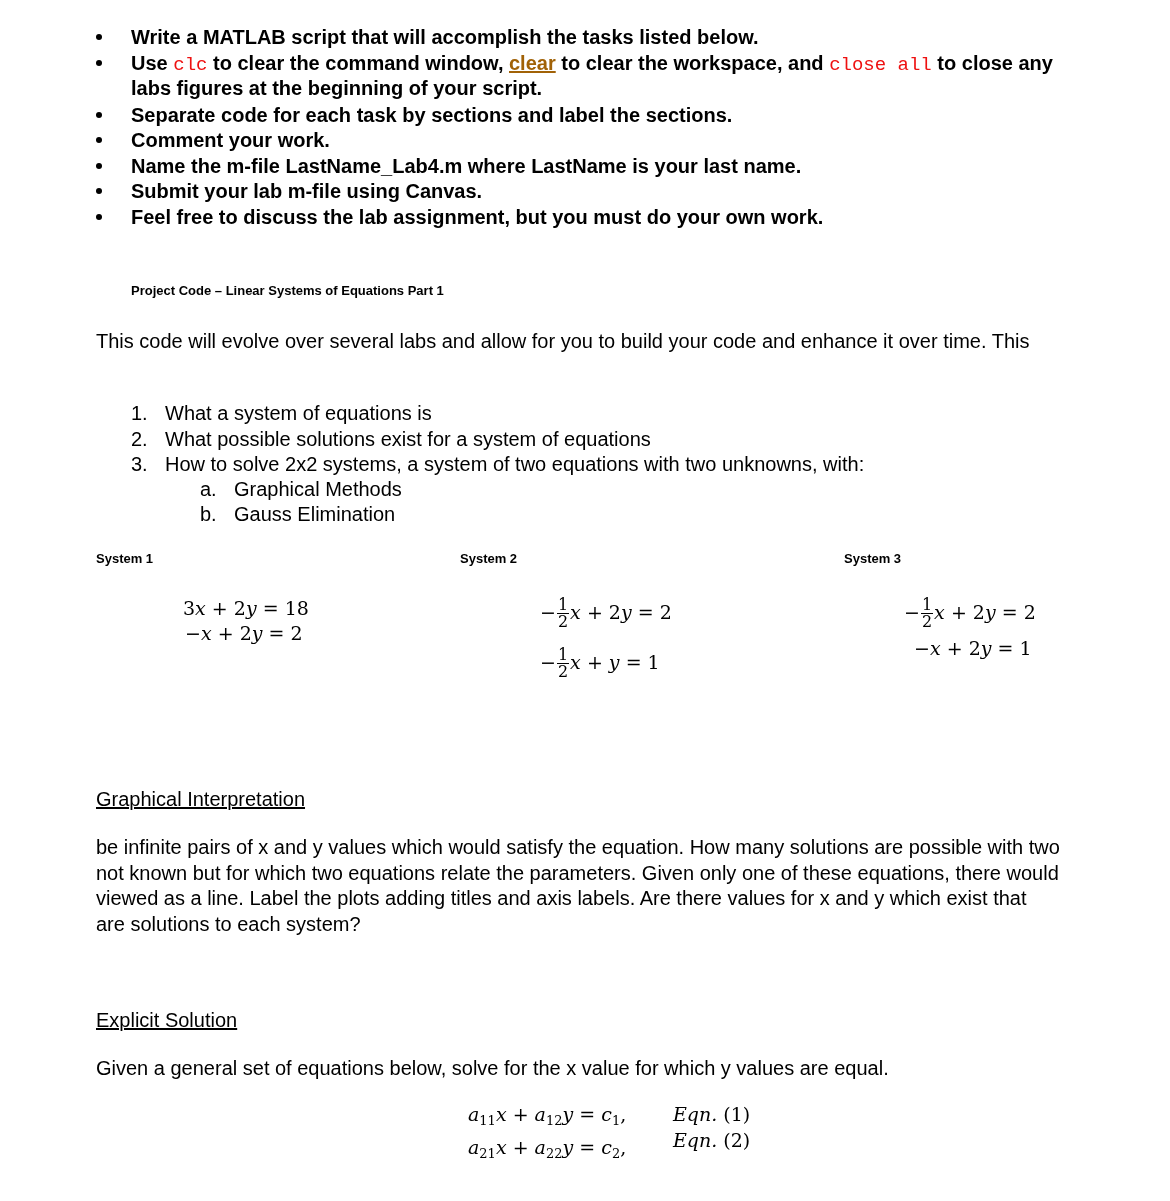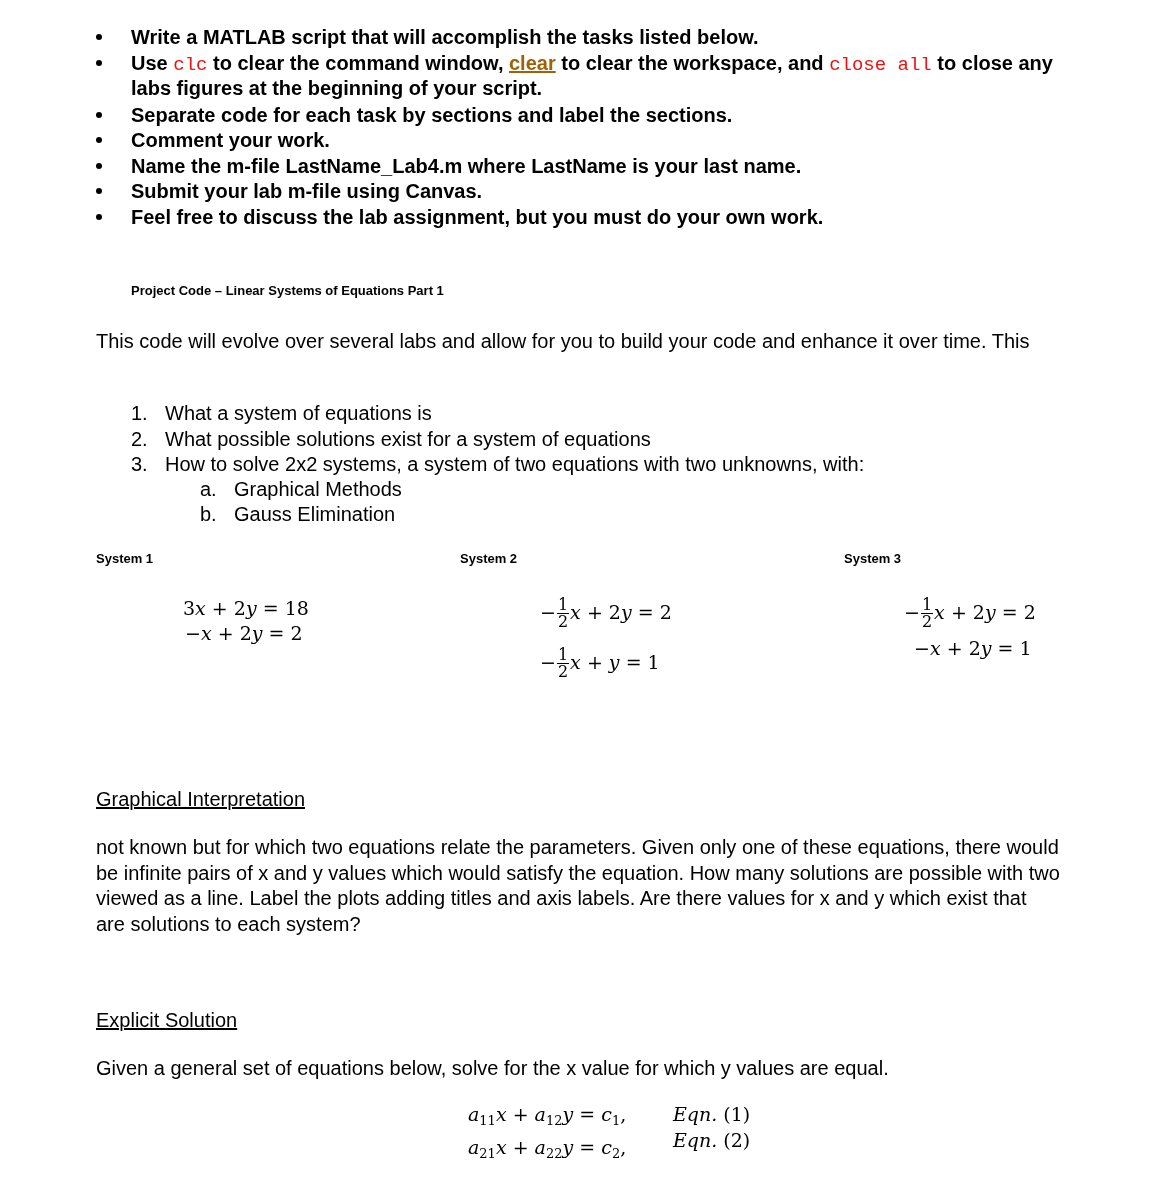--- a/index.html
+++ b/index.html
@@ -115,22 +115,22 @@
   <div style="height:48px;">
     <span>−</span><span class="frac"><span class="num">1</span><span class="den">2</span></span><span class="mi">x</span> <span>+</span> <span>2</span><span class="mi">y</span> <span>=</span> <span>2</span>
   </div>
   <div style="padding-left:10px; margin-top:-8px;">
     <span>−</span><span class="mi">x</span> <span>+</span> <span>2</span><span class="mi">y</span> <span>=</span> <span>1</span>
   </div>
 </div>
 
 <div class="abs u" style="left:96px; top:788px;">Graphical Interpretation</div>
 <div class="abs para" style="left:96px; top:835px;">
+  <span class="line">be infinite pairs of x and y values which would satisfy the equation.  How many solutions are possible with two</span>
   <span class="line">not known but for which two equations relate the parameters.  Given only one of these equations, there would</span>
-  <span class="line">be infinite pairs of x and y values which would satisfy the equation.  How many solutions are possible with two</span>
   <span class="line">viewed as a line.  Label the plots adding titles and axis labels.  Are there values for x and y which exist that</span>
   <span class="line">are solutions to each system?</span>
 </div>
 
 <div class="abs u" style="left:96px; top:1009px;">Explicit Solution</div>
 <div class="abs para" style="left:96px; top:1056px; white-space:nowrap;">Given a general set of equations below, solve for the x value for which y values are equal.</div>
 
 <div class="abs math" style="left:468px; top:1101px; line-height:26px;">
   <div>
     <span class="mi">a</span><sub>11</sub><span class="mi">x</span> <span>+</span> <span class="mi">a</span><sub>12</sub><span class="mi">y</span> <span>=</span> <span class="mi">c</span><sub>1</sub>,

